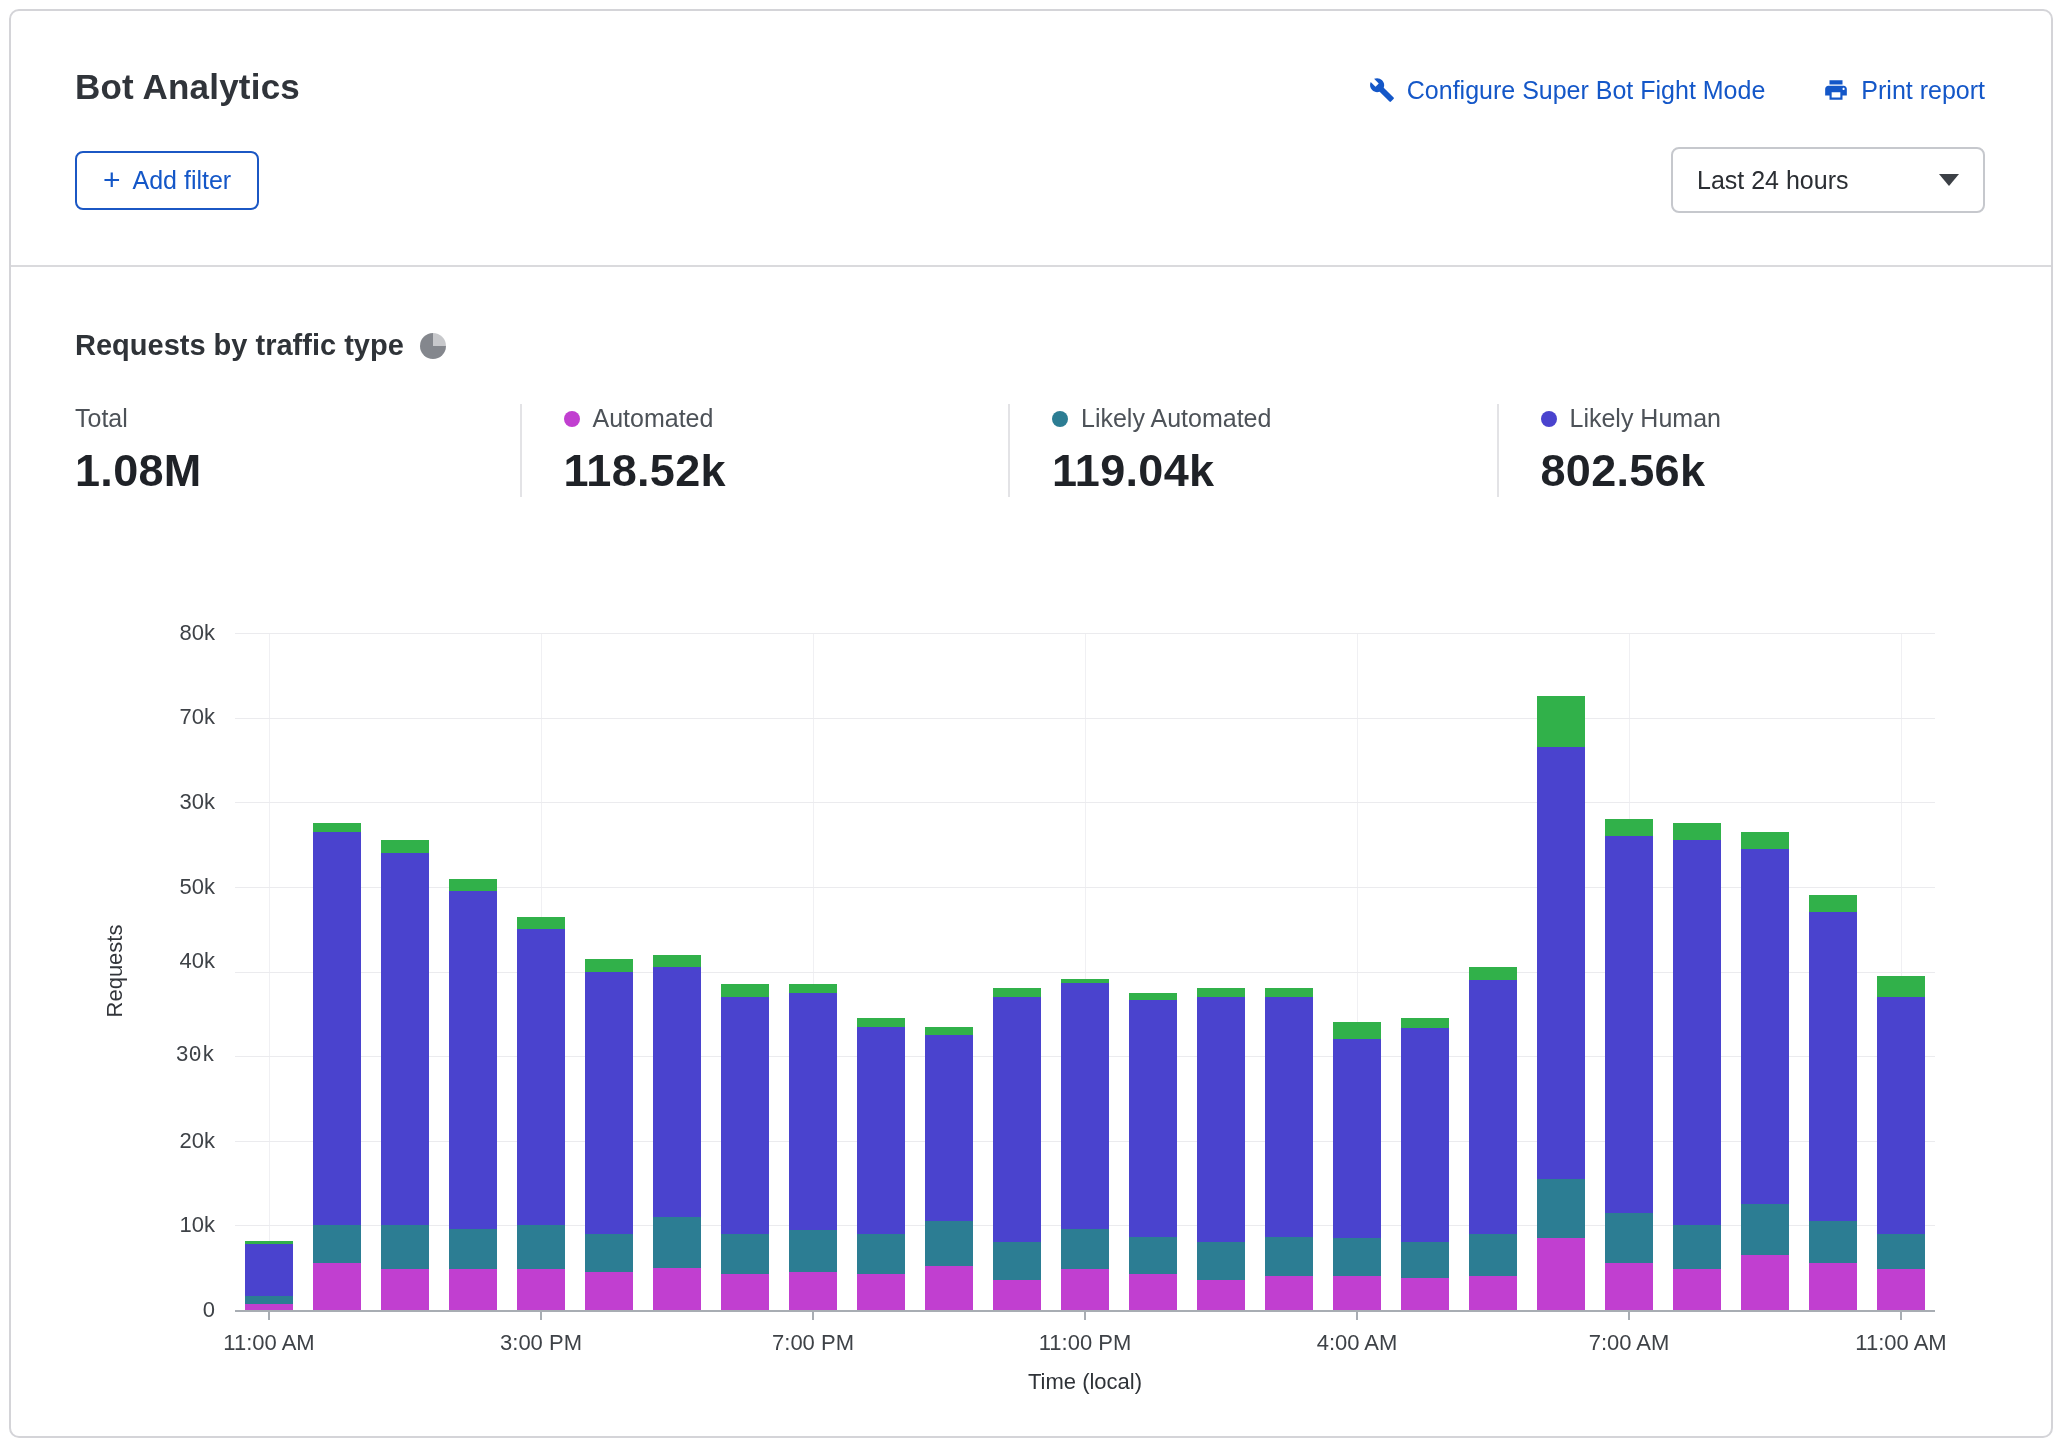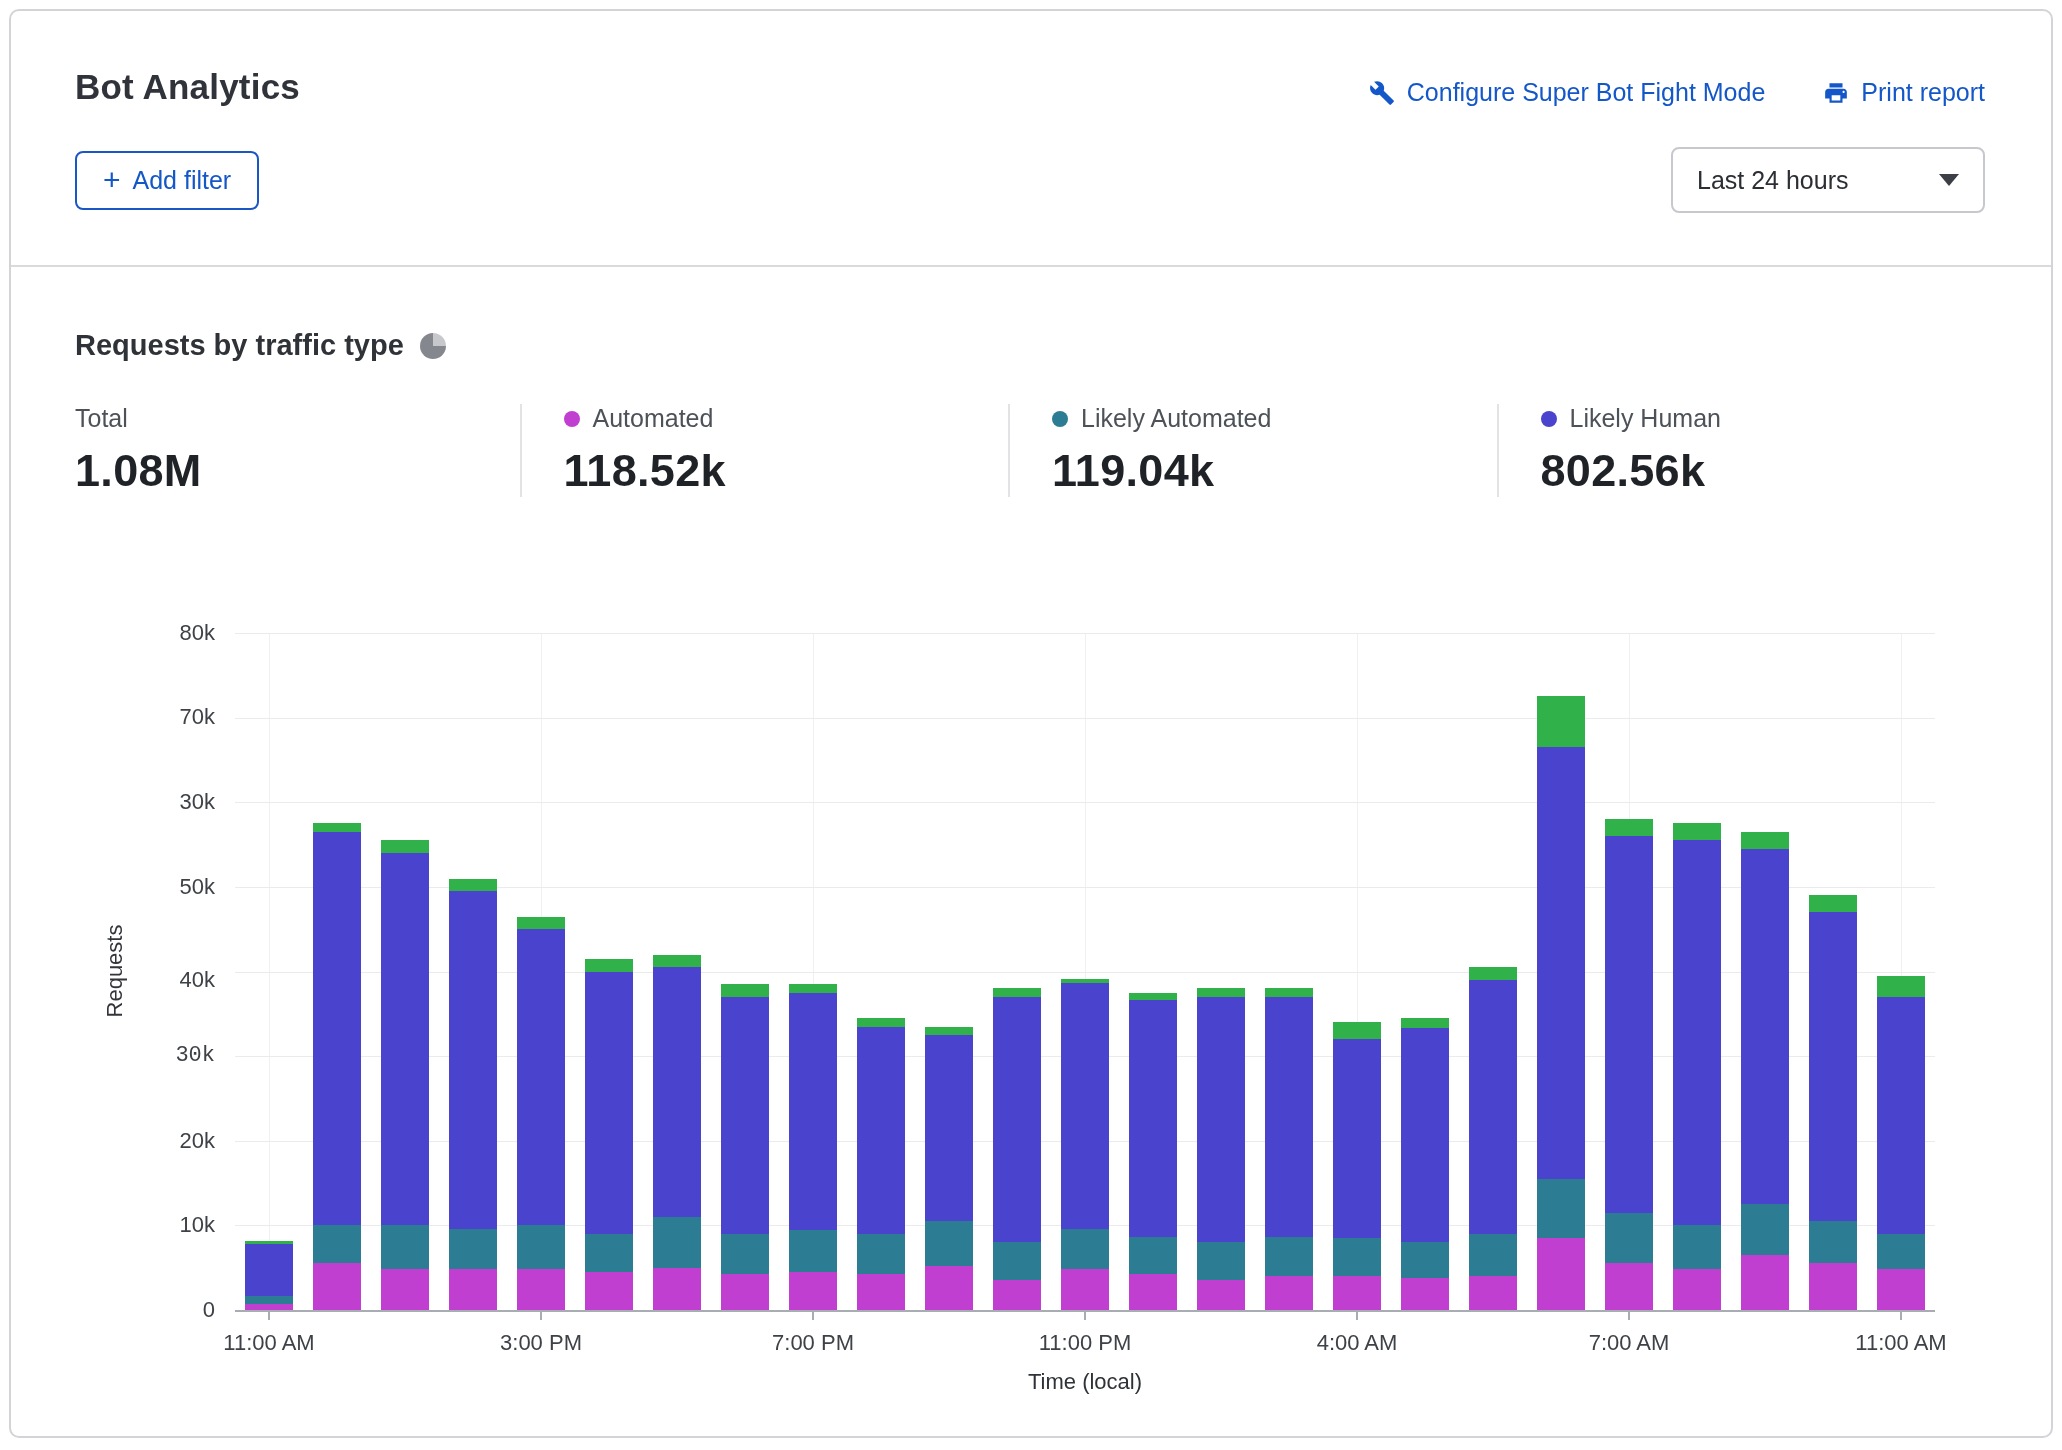--- a/index.html
+++ b/index.html
@@ -1,20 +1,20 @@
 <!DOCTYPE html>
 <html><head>
 <meta charset="utf-8">
 <style>
   html,body{margin:0;padding:0;background:#fff;}
   body{width:2062px;height:1450px;position:relative;font-family:"Liberation Sans",sans-serif;color:#24272c;overflow:hidden;}
   .card{position:absolute;left:9px;right:9px;top:9px;height:1429px;background:#fff;border:2px solid #d4d4d8;border-radius:10px;box-sizing:border-box;}
 
   
-  .hdr{display:flex;justify-content:space-between;align-items:flex-end;padding:56px 66px 0 64px;}
+  .hdr{display:flex;justify-content:space-between;align-items:center;padding:56px 66px 0 64px;}
   .page-title{margin:0;font-size:35px;font-weight:700;color:#30343a;letter-spacing:.2px;}
   .hdr-links{display:flex;align-items:center;gap:58px;padding-top:6px;}
   .hdr-link{display:flex;align-items:center;gap:12px;font-size:25px;cursor:pointer;text-decoration:none;}
   .hdr-link svg{display:block;}
 
   
   .filter-row{display:flex;justify-content:space-between;align-items:center;padding:40px 66px 0 64px;}
   .add-filter-btn{display:flex;align-items:center;gap:12px;background:#fff;border:2px solid #1b57c4;border-radius:8px;padding:13px 26px;font-size:25px;font-family:"Liberation Sans",sans-serif;cursor:pointer;}
   .plus{font-size:30px;line-height:22px;font-weight:400;}
   .dropdown{width:262px;height:62px;border:2px solid #c6c8cd;border-radius:8px;display:flex;align-items:center;justify-content:space-between;padding:0 24px;font-size:25px;color:#2b2e33;cursor:pointer;background:#fff;}
@@ -299,21 +299,21 @@
           <div class="bar-seg" style="bottom: 40.62px; height: 35.5425px; background: rgb(44, 125, 147);"></div>
           <div class="bar-seg" style="bottom: 76.1625px; height: 236.95px; background: rgb(74, 67, 206);"></div>
           <div class="bar-seg" style="bottom: 313.113px; height: 21.1562px; background: rgb(49, 177, 74);"></div>
         </div>
       </div>
     <div class="x-axis-title">Time (local)</div>
   <div class="y-tick-label" style="top: 708px;">0</div>
       <div class="y-tick-label" style="top: 623.375px;">10k</div>
       <div class="y-tick-label" style="top: 538.75px;">20k</div>
       <div class="y-tick-label" style="top: 454.125px; font-family: Liberation Mono, monospace;">30k</div>
-      <div class="y-tick-label" style="top: 378px;">40k</div>
+      <div class="y-tick-label" style="top: 359px;">40k</div>
       <div class="y-tick-label" style="top: 284.875px;">50k</div>
       <div class="y-tick-label" style="top: 200.25px;">30k</div>
       <div class="y-tick-label" style="top: 115px;">70k</div>
       <div class="y-tick-label" style="top: 31px;">80k</div>
       <div class="x-tick-label" style="left: 258px; top: 741px;">11:00 AM</div>
       <div class="x-tick-label" style="left: 530px; top: 741px;">3:00 PM</div>
       <div class="x-tick-label" style="left: 802px; top: 741px;">7:00 PM</div>
       <div class="x-tick-label" style="left: 1074px; top: 741px;">11:00 PM</div>
       <div class="x-tick-label" style="left: 1346px; top: 741px;">4:00 AM</div>
       <div class="x-tick-label" style="left: 1618px; top: 741px;">7:00 AM</div>

